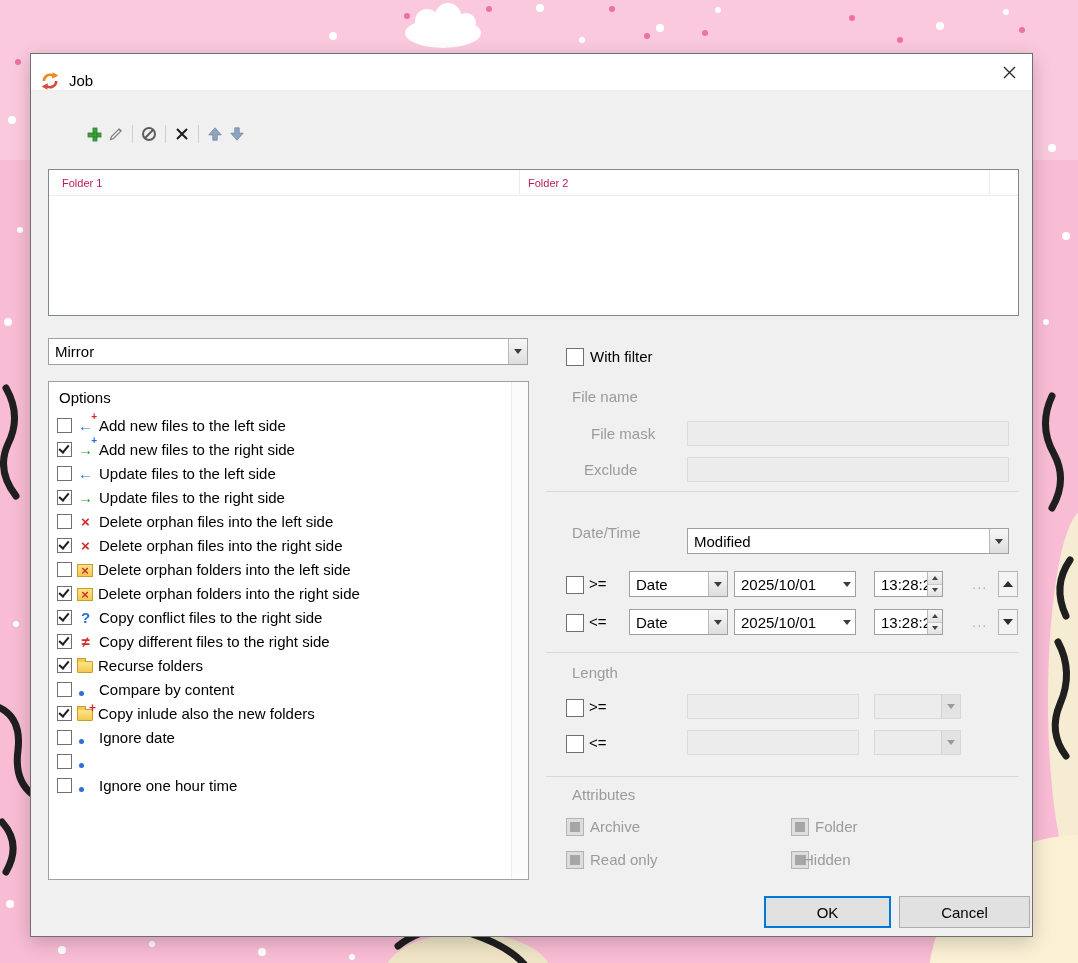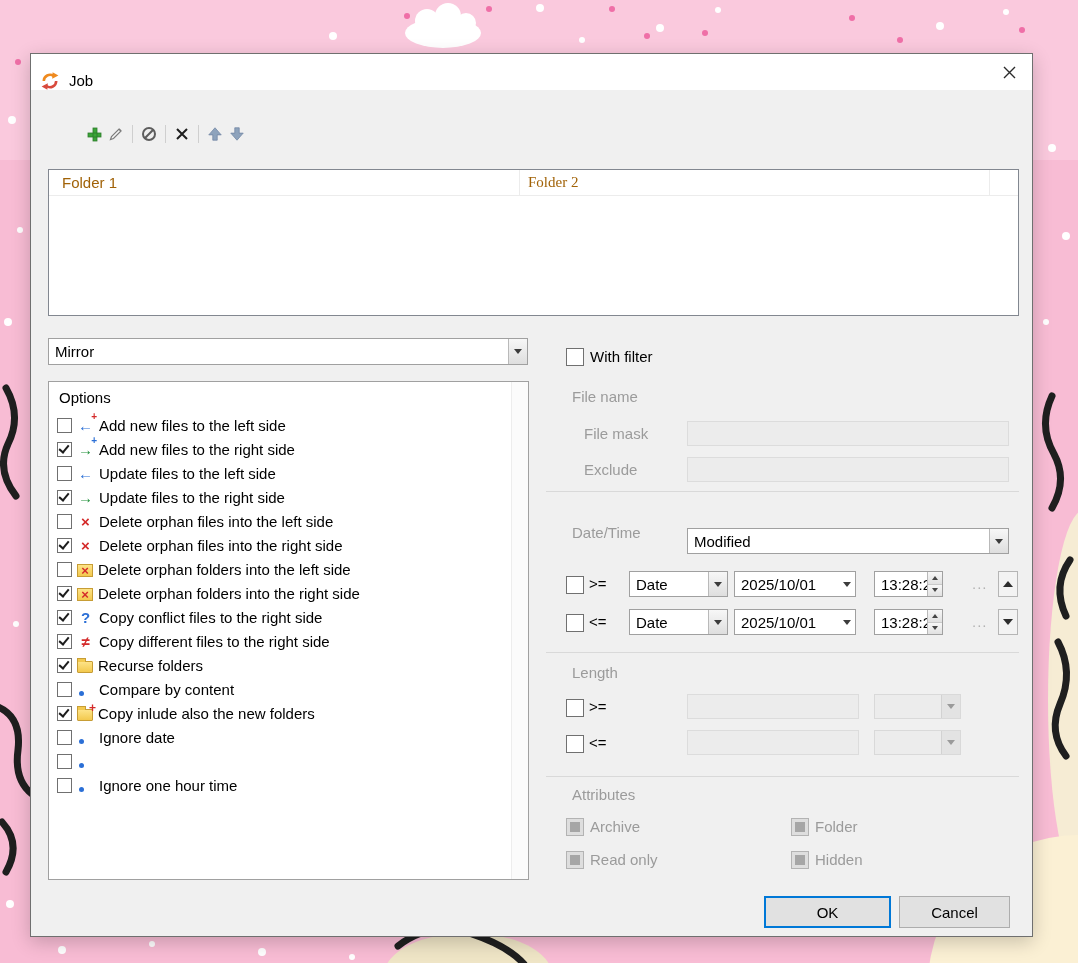--- a/index.html
+++ b/index.html
@@ -19,24 +19,24 @@
   .content{position:absolute;top:36px;left:0;right:0;bottom:0;background:#f0f0f0;}
 
   
   .toolbar{position:absolute;left:52px;top:33px;height:22px;display:flex;align-items:center;}
   .tb-btn{width:22px;height:20px;display:flex;align-items:center;justify-content:center;cursor:pointer;}
   .tb-sep{width:1px;height:18px;background:#cfcfcf;margin:0 5px;}
 
   
   .folder-list{position:absolute;left:17px;top:79px;width:971px;height:147px;background:#fff;
     border:1px solid #828790;box-sizing:border-box;}
-  .fl-header{display:flex;height:25px;font-size:15px;color:#a16207;border-bottom:1px solid #ececec;}
+  .fl-header{display:flex;height:25px;font-size:11px;color:#be185d;border-bottom:1px solid #ececec;}
   .fl-col{display:flex;align-items:center;box-sizing:border-box;border-right:1px solid #ececec;}
   .fl-col.c1{width:471px;padding-left:13px;}
-  .fl-col.c2{width:470px;padding-left:8px;font-family:Liberation Serif, serif;}
+  .fl-col.c2{width:470px;padding-left:8px;}
   .fl-col.c3{flex:1;border-right:none;}
 
   
   .combo{background:#fff;border:1px solid #a0a0a0;display:flex;align-items:stretch;box-sizing:border-box;font-size:15px;color:#000;}
   .combo .txt{flex:1;display:flex;align-items:center;padding-left:6px;white-space:nowrap;overflow:hidden;}
   .combo-arrow-btn{width:18px;flex:none;background:linear-gradient(#f7f7f7,#dedede);border-left:1px solid #b9b9b9;
     display:flex;align-items:center;justify-content:center;cursor:pointer;}
   .flat-arrow{width:17px;flex:none;display:flex;align-items:center;justify-content:center;cursor:pointer;}
   .tri-down{width:0;height:0;border-left:4px solid transparent;border-right:4px solid transparent;border-top:5px solid #3c3c3c;}
   .tri-up5{width:0;height:0;border-left:5px solid transparent;border-right:5px solid transparent;border-bottom:6px solid #2d2d2d;}
@@ -326,21 +326,21 @@
         </div>
     </div>
 
     <div class="filter">
 
       <span class="checkbox cb16 abs" style="left:20px;top:10px;"></span>
       <span class="b-label" style="left:44px;top:10px;">With filter</span>
 
       <span class="g-label" style="left:26px;top:50px;">File name</span>
 
-      <span class="g-label" style="left:38px;top:87px;">File mask</span>
+      <span class="g-label" style="left:45px;top:87px;">File mask</span>
       <input class="dis-input" style="left: 141px; top: 83px; width: 322px;" disabled="" value="">
 
       <span class="g-label" style="left:38px;top:123px;">Exclude</span>
       <input class="dis-input" style="left: 141px; top: 119px; width: 322px;" disabled="" value="">
 
       <div class="f-sep" style="top:153px;"></div>
 
       <span class="g-label" style="left:26px;top:186px;">Date/Time</span>
       <div class="combo abs" style="left:141px;top:190px;width:322px;height:26px;">
         <span class="txt">Modified</span>
@@ -438,20 +438,20 @@
       <span class="g-label" style="left:26px;top:448px;">Attributes</span>
 
       <span class="checkbox cb16 disabled abs" style="left:20px;top:480px;"></span>
       <span class="g-label" style="left:44px;top:480px;">Archive</span>
       <span class="checkbox cb16 disabled abs" style="left:245px;top:480px;"></span>
       <span class="g-label" style="left:269px;top:480px;">Folder</span>
 
       <span class="checkbox cb16 disabled abs" style="left:20px;top:513px;"></span>
       <span class="g-label" style="left:44px;top:513px;">Read only</span>
       <span class="checkbox cb16 disabled abs" style="left:245px;top:513px;"></span>
-      <span class="g-label" style="left:269px;top:513px;">Hidden</span>
+      <span class="g-label" style="left:257px;top:513px;">Hidden</span>
     </div>
 
     <div class="btn default" style="left:733px;top:806px;width:127px;">OK</div>
-    <div class="btn" style="left:868px;top:806px;width:111px;">Cancel</div>
+    <div class="btn" style="left:868px;top:806px;width:131px;">Cancel</div>
 
   </div>
 </div>
 
 </body></html>

